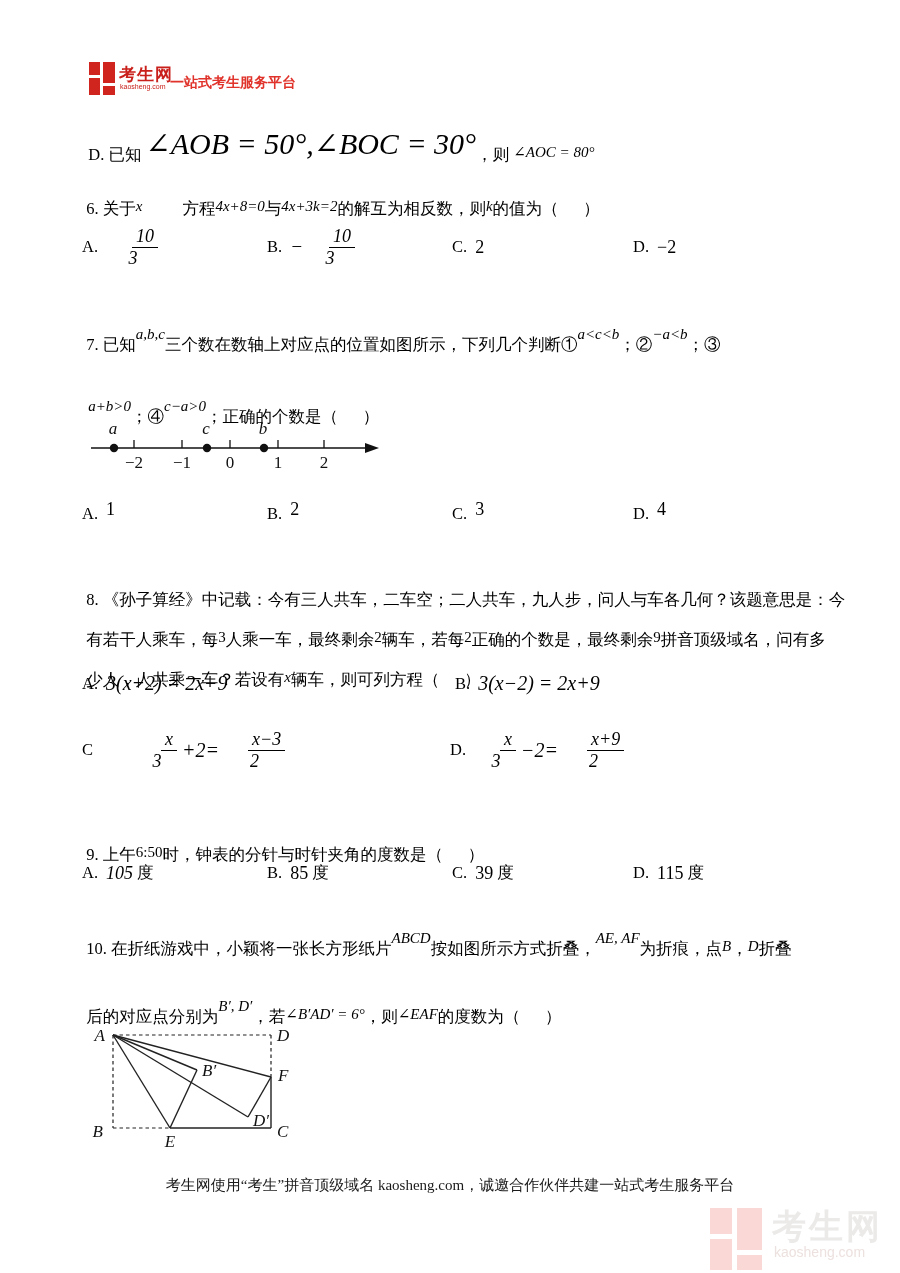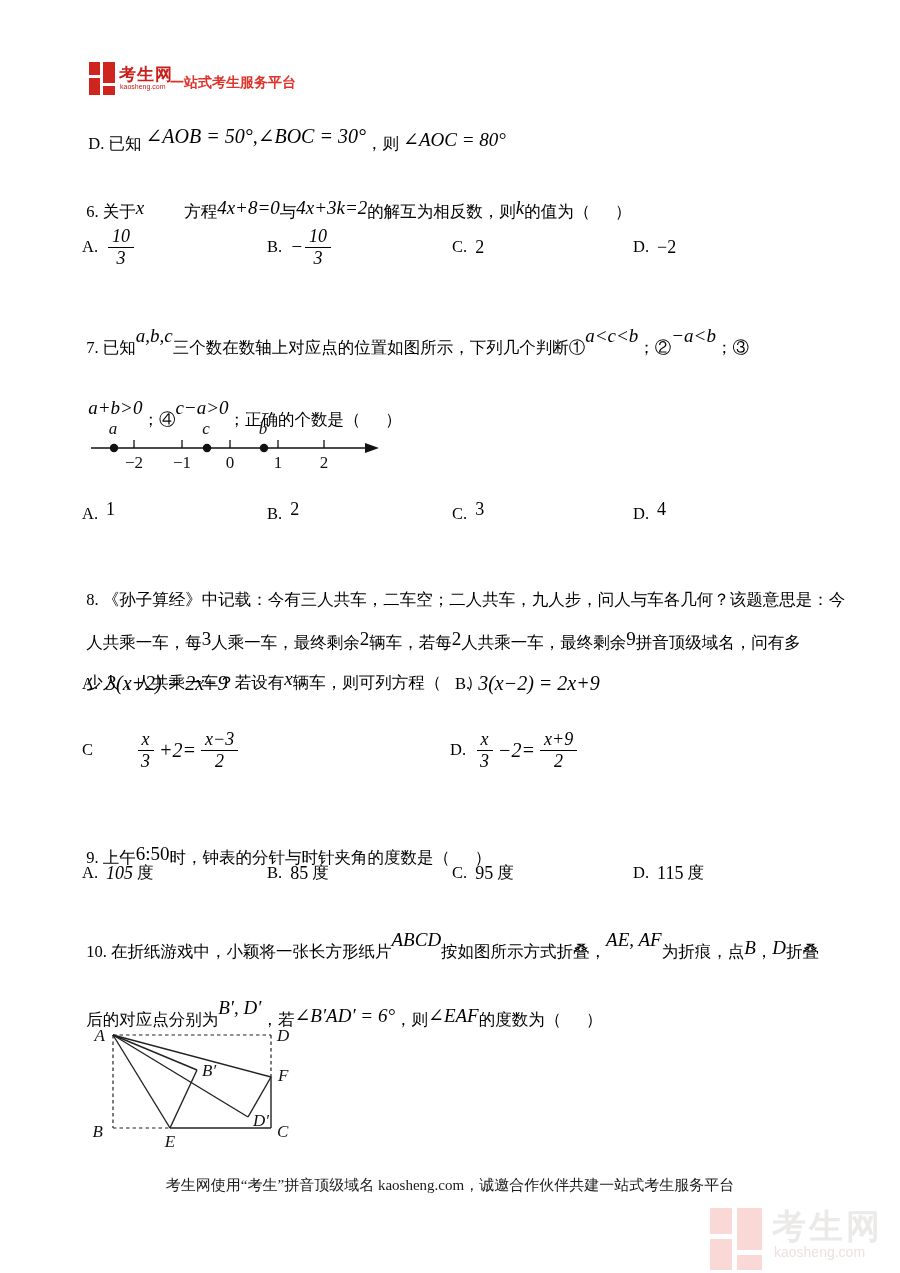--- a/index.html
+++ b/index.html
@@ -6,38 +6,38 @@
   html,body { margin:0; padding:0; }
   body {
     width:900px; height:1273px; position:relative; background:#ffffff;
     font-family:"Liberation Serif","DejaVu Serif",serif; color:#000;
     overflow:hidden;
   }
   .abs { position:absolute; }
   .line { position:absolute; white-space:pre; font-size:16.5px; line-height:1.5; }
   .cn { font-size:16.5px; }
   .m  { font-family:"Liberation Serif","DejaVu Serif","DejaVu Sans",serif;
-        font-style:italic; font-size:19px; position:relative; top:-3px; }
+        font-style:italic; font-size:15px; position:relative; top:-3px; }
   .m-hi { top:-11px; }
-  .mb { font-size:20px; top:-6px; }
+  .mb { font-size:30px; top:-6px; }
   .up { font-style:normal; }
   .gap40 { display:inline-block; width:40px; }
   .gap34 { display:inline-block; width:34px; }
 
   .optrow { position:absolute; left:0; top:0; width:900px; }
   .opt { position:absolute; white-space:pre; display:flex; align-items:center; }
   .opt-label { font-size:16.5px; margin-right:8px; }
   .opt-text { font-size:19px; font-style:italic; font-family:"Liberation Serif","DejaVu Serif",serif; }
   .opt-num { font-size:18px; position:relative; top:-4px; }
   .opt-unit { font-size:16.5px; margin-left:4px; }
 
   .frac { display:inline-flex; flex-direction:column; align-items:center;
           font-style:italic; font-size:18px; line-height:1.15; margin:0 2px;
           font-family:"Liberation Serif","DejaVu Serif",serif; }
-  .fnum { border-bottom:1.4px solid #000; padding:0 4px; }
+  .fnum { border-bottom:1.4px solid #000; padding:0 4px;margin-left:24px; }
   .fden { padding:0 4px; }
   .eq { display:flex; align-items:center; gap:3px; font-size:20px; font-style:italic;
         font-family:"Liberation Serif","DejaVu Serif",serif; }
   .eq .mid { font-size:20px; }
 
   
   .logo { position:absolute; left:89px; top:61px; }
   .logo-blocks { position:absolute; left:0; top:1px; width:26px; height:33px; }
   .logo-blocks div { position:absolute; background:#d0241e; }
   .lb1 { left:0; top:0; width:11px; height:13px; }
@@ -161,21 +161,21 @@
   <div class="opt" style="left:633px;">
     <span class="opt-label">D.</span>
     <span class="opt-num">4</span>
   </div>
 </div>
 
 <div class="line" style="left:78px; top:563px;">
   <span class="cn">8. </span><span class="cn">《孙子算经》中记载：今有三人共车，二车空；二人共车，九人步，问人与车各几何？该题意思是：今</span>
 </div>
 <div class="line" style="left:78px; top:603px;">
-  <span class="cn">人共乘一车，每</span><span class="m up">3</span><span class="cn">人乘一车，最终剩余</span><span class="m up">2</span><span class="cn">辆车，若每</span><span class="m up">2</span><span class="cn">人共乘一车，最终剩余</span><span class="m up">9</span><span class="cn">拼音顶级域名，问有多</span>
+  <span class="cn">有若干人乘车，每</span><span class="m up">3</span><span class="cn">人乘一车，最终剩余</span><span class="m up">2</span><span class="cn">辆车，若每</span><span class="m up">2</span><span class="cn">正确的个数是，最终剩余</span><span class="m up">9</span><span class="cn">拼音顶级域名，问有多</span>
 </div>
 <div class="line" style="left:78px; top:643px;">
   <span class="cn">少人，人共乘一车？若设有</span><span class="m">x</span><span class="cn">辆车，则可列方程（      ）</span>
 </div>
 
 <div class="optrow" style="top:672px;">
   <div class="opt" style="left:82px;">
     <span class="opt-label">A.</span>
     <span class="opt-text" style="font-size:20px;">3(x+2) = 2x−9</span>
   </div>
@@ -215,21 +215,21 @@
     <span class="opt-num up" style="top:0;font-style:italic;">105</span>
     <span class="opt-unit">度</span>
   </div>
   <div class="opt" style="left:267px;">
     <span class="opt-label">B.</span>
     <span class="opt-num up" style="top:0;">85</span>
     <span class="opt-unit">度</span>
   </div>
   <div class="opt" style="left:452px;">
     <span class="opt-label">C.</span>
-    <span class="opt-num up" style="top:0;">95</span>
+    <span class="opt-num up" style="top:0;">39</span>
     <span class="opt-unit">度</span>
   </div>
   <div class="opt" style="left:633px;">
     <span class="opt-label">D.</span>
     <span class="opt-num up" style="top:0;">115</span>
     <span class="opt-unit">度</span>
   </div>
 </div>
 
 <div class="line" style="left:78px; top:912px;">

